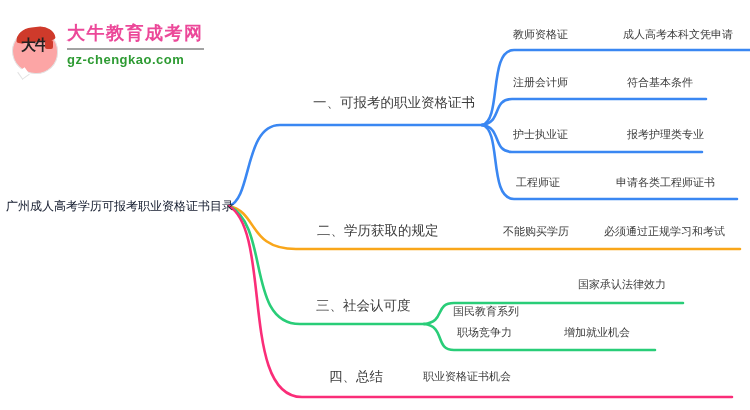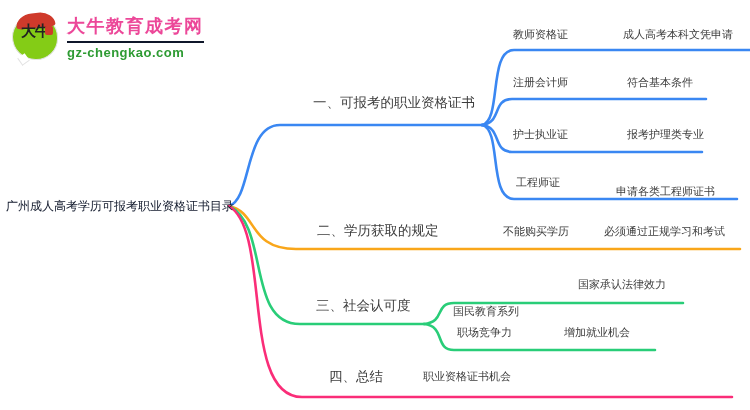--- a/index.html
+++ b/index.html
@@ -2,33 +2,33 @@
 <html><head>
 <meta charset="utf-8">
 <style>
   * { margin:0; padding:0; box-sizing:border-box; }
   html,body { width:750px; height:410px; background:#ffffff; overflow:hidden;
               font-family:"Liberation Sans", sans-serif; }
   .stage { position:relative; width:750px; height:410px; background:#ffffff; }
 
   
   .logo { position:absolute; left:12px; top:14px; display:flex; align-items:center; gap:9px; cursor:pointer; }
-  .badge { position:relative; width:46px; height:45px; background:#84cc16; border:1.5px solid #e3e3e3;
-           border-radius:50% 50% 48% 52%; }
+  .badge { position:relative; width:46px; height:45px; background:#fca5a5; border:1.5px solid #e3e3e3;
+           border-radius:50% 50% 48% 52%;margin-top:15px; }
   .badge .cap { position:absolute; left:3px; top:-3px; width:39px; height:15px; background:#cf3a2b;
                 border-radius:50% 50% 20% 20% / 100% 100% 20% 20%; transform:rotate(-6deg); }
   .badge .glyph { position:absolute; left:0; top:8px; width:100%; text-align:center;
                   font-size:15px; font-weight:bold; color:#222; letter-spacing:-1px; line-height:14px;
                   font-family:"Liberation Serif", serif; }
   .badge .seal { position:absolute; right:4px; top:10px; width:8px; height:9px; background:#cf3a2b; border-radius:2px; }
   .badge .tail { position:absolute; left:6px; bottom:-5px; width:9px; height:9px; background:#fff;
                  border-right:1.5px solid #e3e3e3; border-bottom:1.5px solid #e3e3e3; transform:rotate(55deg); }
   .logo-text { display:flex; flex-direction:column; }
   .logo-title { font-size:18px; font-weight:bold; color:#ec4899; letter-spacing:1.5px; }
-  .logo-url { margin-top:3px; padding-top:2px; border-top:2px solid #0f172a;
+  .logo-url { margin-top:3px; padding-top:2px; border-top:2px solid #a3a3a3;
               font-size:13px; font-weight:bold; color:#2e9b33; letter-spacing:0.5px; }
 
   
   svg.wires { position:absolute; left:0; top:0; width:750px; height:410px; }
   svg.wires path { fill:none; stroke-width:2.6; stroke-linecap:round; }
 
   .node { position:absolute; white-space:nowrap; color:#3c3c3c; cursor:pointer; }
   .root-node  { font-size:12px; color:#0f172a; }
   .branch-lbl { font-size:13.5px; }
   .leaf-lbl   { font-size:11px; }
@@ -71,21 +71,21 @@
   <div class="node root-node" style="left:6px; top:198px;">广州成人高考学历可报考职业资格证书目录</div>
 
   <div class="node branch-lbl" style="left:313px; top:94px;">一、可报考的职业资格证书</div>
   <div class="node leaf-lbl" style="left:513px; top:27px;">教师资格证</div>
   <div class="node leaf-lbl" style="left:623px; top:27px;">成人高考本科文凭申请</div>
   <div class="node leaf-lbl" style="left:513px; top:75px;text-align:center;">注册会计师</div>
   <div class="node leaf-lbl" style="left:627px; top:75px;">符合基本条件</div>
   <div class="node leaf-lbl" style="left:513px; top:127px;">护士执业证</div>
   <div class="node leaf-lbl" style="left:627px; top:127px;">报考护理类专业</div>
   <div class="node leaf-lbl" style="left:516px; top:175px;">工程师证</div>
-  <div class="node leaf-lbl" style="left:616px; top:184px;">申请各类工程师证书</div>
+  <div class="node leaf-lbl" style="left:616px; top:175px;">申请各类工程师证书</div>
 
   <div class="node branch-lbl" style="left:317px; top:222px;">二、学历获取的规定</div>
   <div class="node leaf-lbl" style="left:483px; top:224px;margin-left:20px;">不能购买学历</div>
   <div class="node leaf-lbl" style="left:604px; top:224px;">必须通过正规学习和考试</div>
 
   <div class="node branch-lbl" style="left:316px; top:297px;">三、社会认可度</div>
   <div class="node leaf-lbl" style="left:453px; top:277px;margin-top:27px;">国民教育系列</div>
   <div class="node leaf-lbl" style="left:578px; top:277px;">国家承认法律效力</div>
   <div class="node leaf-lbl" style="left:457px; top:325px;">职场竞争力</div>
   <div class="node leaf-lbl" style="left:564px; top:325px;">增加就业机会</div>

